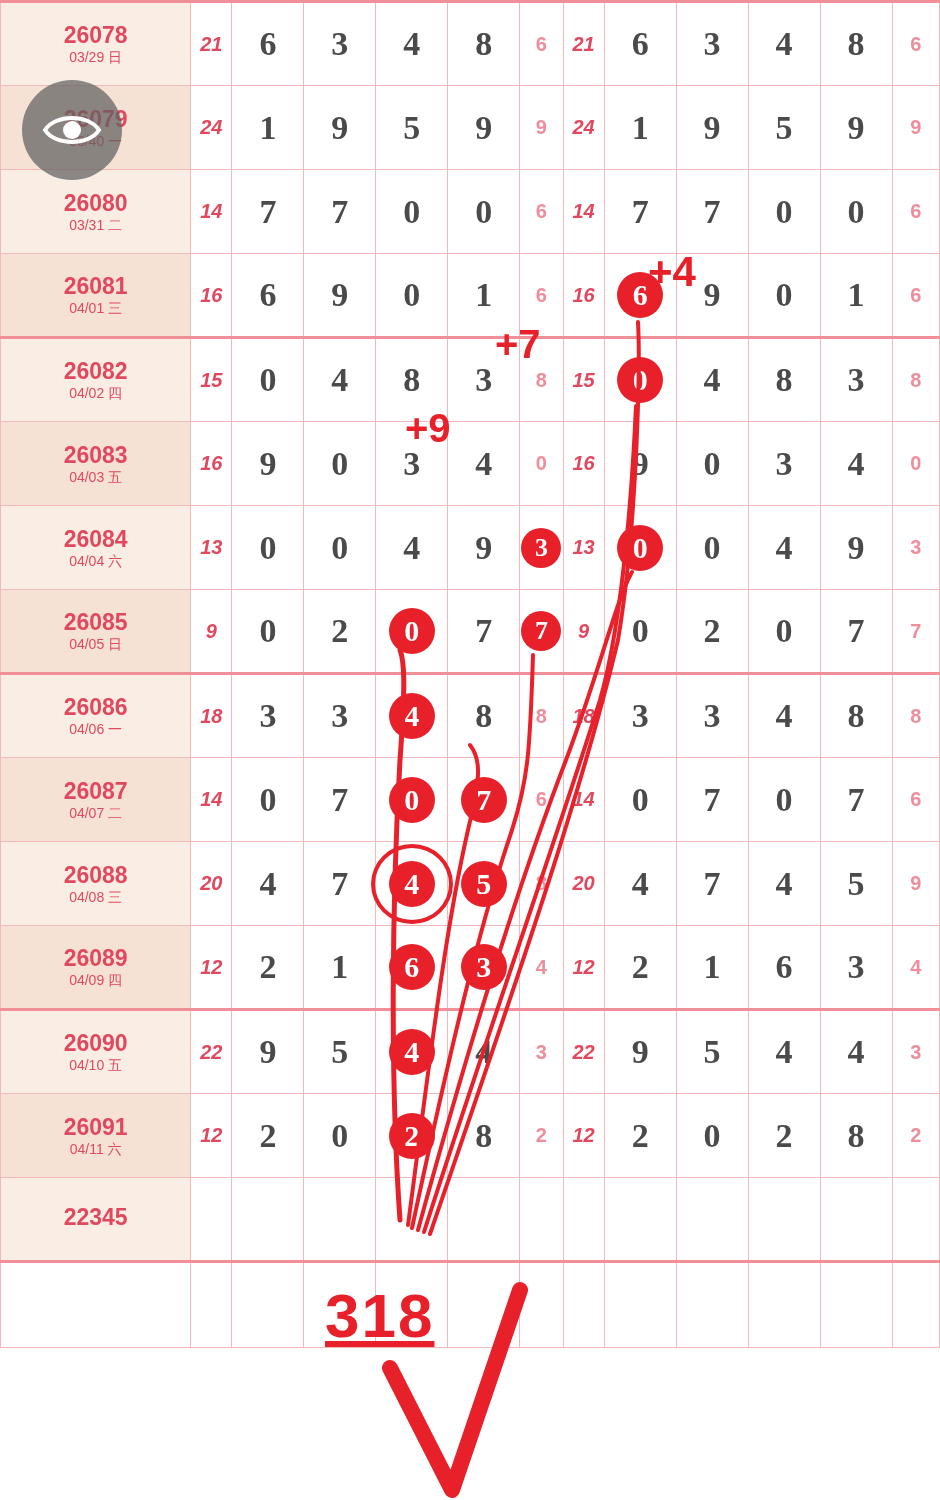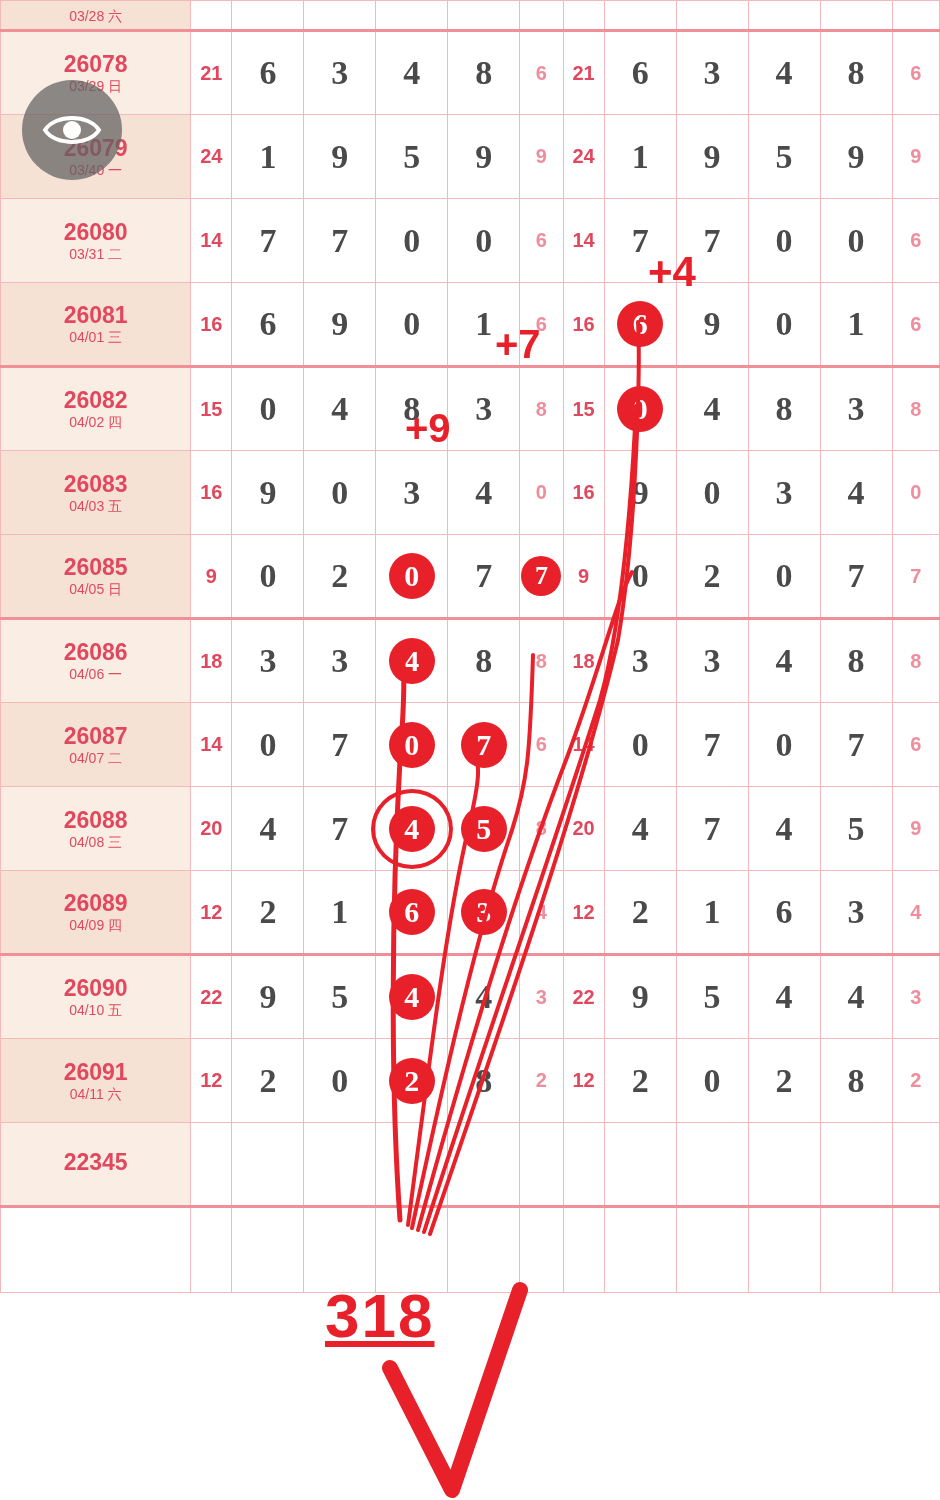--- a/index.html
+++ b/index.html
@@ -48,20 +48,21 @@
     font-size:14px;
     font-weight:normal;
     color:#e1485e;
     margin-top:3px;
   }
   td.sum{
     background:#fdf1f2;
     color:#e1485e;
     font-size:20px;
     font-weight:bold;
+    font-style:italic;
   }
   td.dig{
     color:#4a4a4a;
     font-size:34px;
     font-weight:bold;
     font-family:"Liberation Serif", serif;
   }
   td.tail{
     background:#fdf1f2;
     color:#ef8d9c;
@@ -155,35 +156,20 @@
         <col class="c-d">
       <col class="c-tail">
       <col class="c-sum2">
       <col class="c-d2">
         <col class="c-d2">
         <col class="c-d2">
         <col class="c-d2">
       <col class="c-tail2">
     </colgroup>
     <tbody id="tbody">
-        <tr class="r band" style="height: 30px;">
-          <td class="issue"><span></span><span class="date">03/28 六</span></td>
-          <td class="sum"></td>
-          <td class="dig"></td>
-          <td class="dig"></td>
-          <td class="dig"></td>
-          <td class="dig"></td>
-          <td class="tail"></td>
-          <td class="sum"></td>
-          <td class="dig"></td>
-          <td class="dig"></td>
-          <td class="dig"></td>
-          <td class="dig"></td>
-          <td class="tail"></td>
-        </tr>
         <tr class="r groupstart bandlight">
           <td class="issue"><span>26078</span><span class="date">03/29 日</span></td>
           <td class="sum">21</td>
           <td class="dig">6</td>
           <td class="dig">3</td>
           <td class="dig">4</td>
           <td class="dig">8</td>
           <td class="tail">6</td>
           <td class="sum">21</td>
           <td class="dig">6</td>
@@ -259,20 +245,35 @@
           <td class="dig">0</td>
           <td class="dig">3</td>
           <td class="dig">4</td>
           <td class="tail">0</td>
           <td class="sum">16</td>
           <td class="dig">9</td>
           <td class="dig">0</td>
           <td class="dig">3</td>
           <td class="dig">4</td>
           <td class="tail">0</td>
+        </tr>
+        <tr class="r bandlight">
+          <td class="issue"><span>26084</span><span class="date">04/04 六</span></td>
+          <td class="sum">13</td>
+          <td class="dig">0</td>
+          <td class="dig">0</td>
+          <td class="dig">4</td>
+          <td class="dig">9</td>
+          <td class="tail"><span class="marker" style="width:40px;height:40px;font-size:26px">3</span></td>
+          <td class="sum">13</td>
+          <td class="dig"><span class="marker">0</span></td>
+          <td class="dig">0</td>
+          <td class="dig">4</td>
+          <td class="dig">9</td>
+          <td class="tail">3</td>
         </tr>
         <tr class="r band">
           <td class="issue"><span>26085</span><span class="date">04/05 日</span></td>
           <td class="sum">9</td>
           <td class="dig">0</td>
           <td class="dig">2</td>
           <td class="dig"><span class="marker">0</span></td>
           <td class="dig">7</td>
           <td class="tail"><span class="marker" style="width:40px;height:40px;font-size:26px">7</span></td>
           <td class="sum">9</td>

